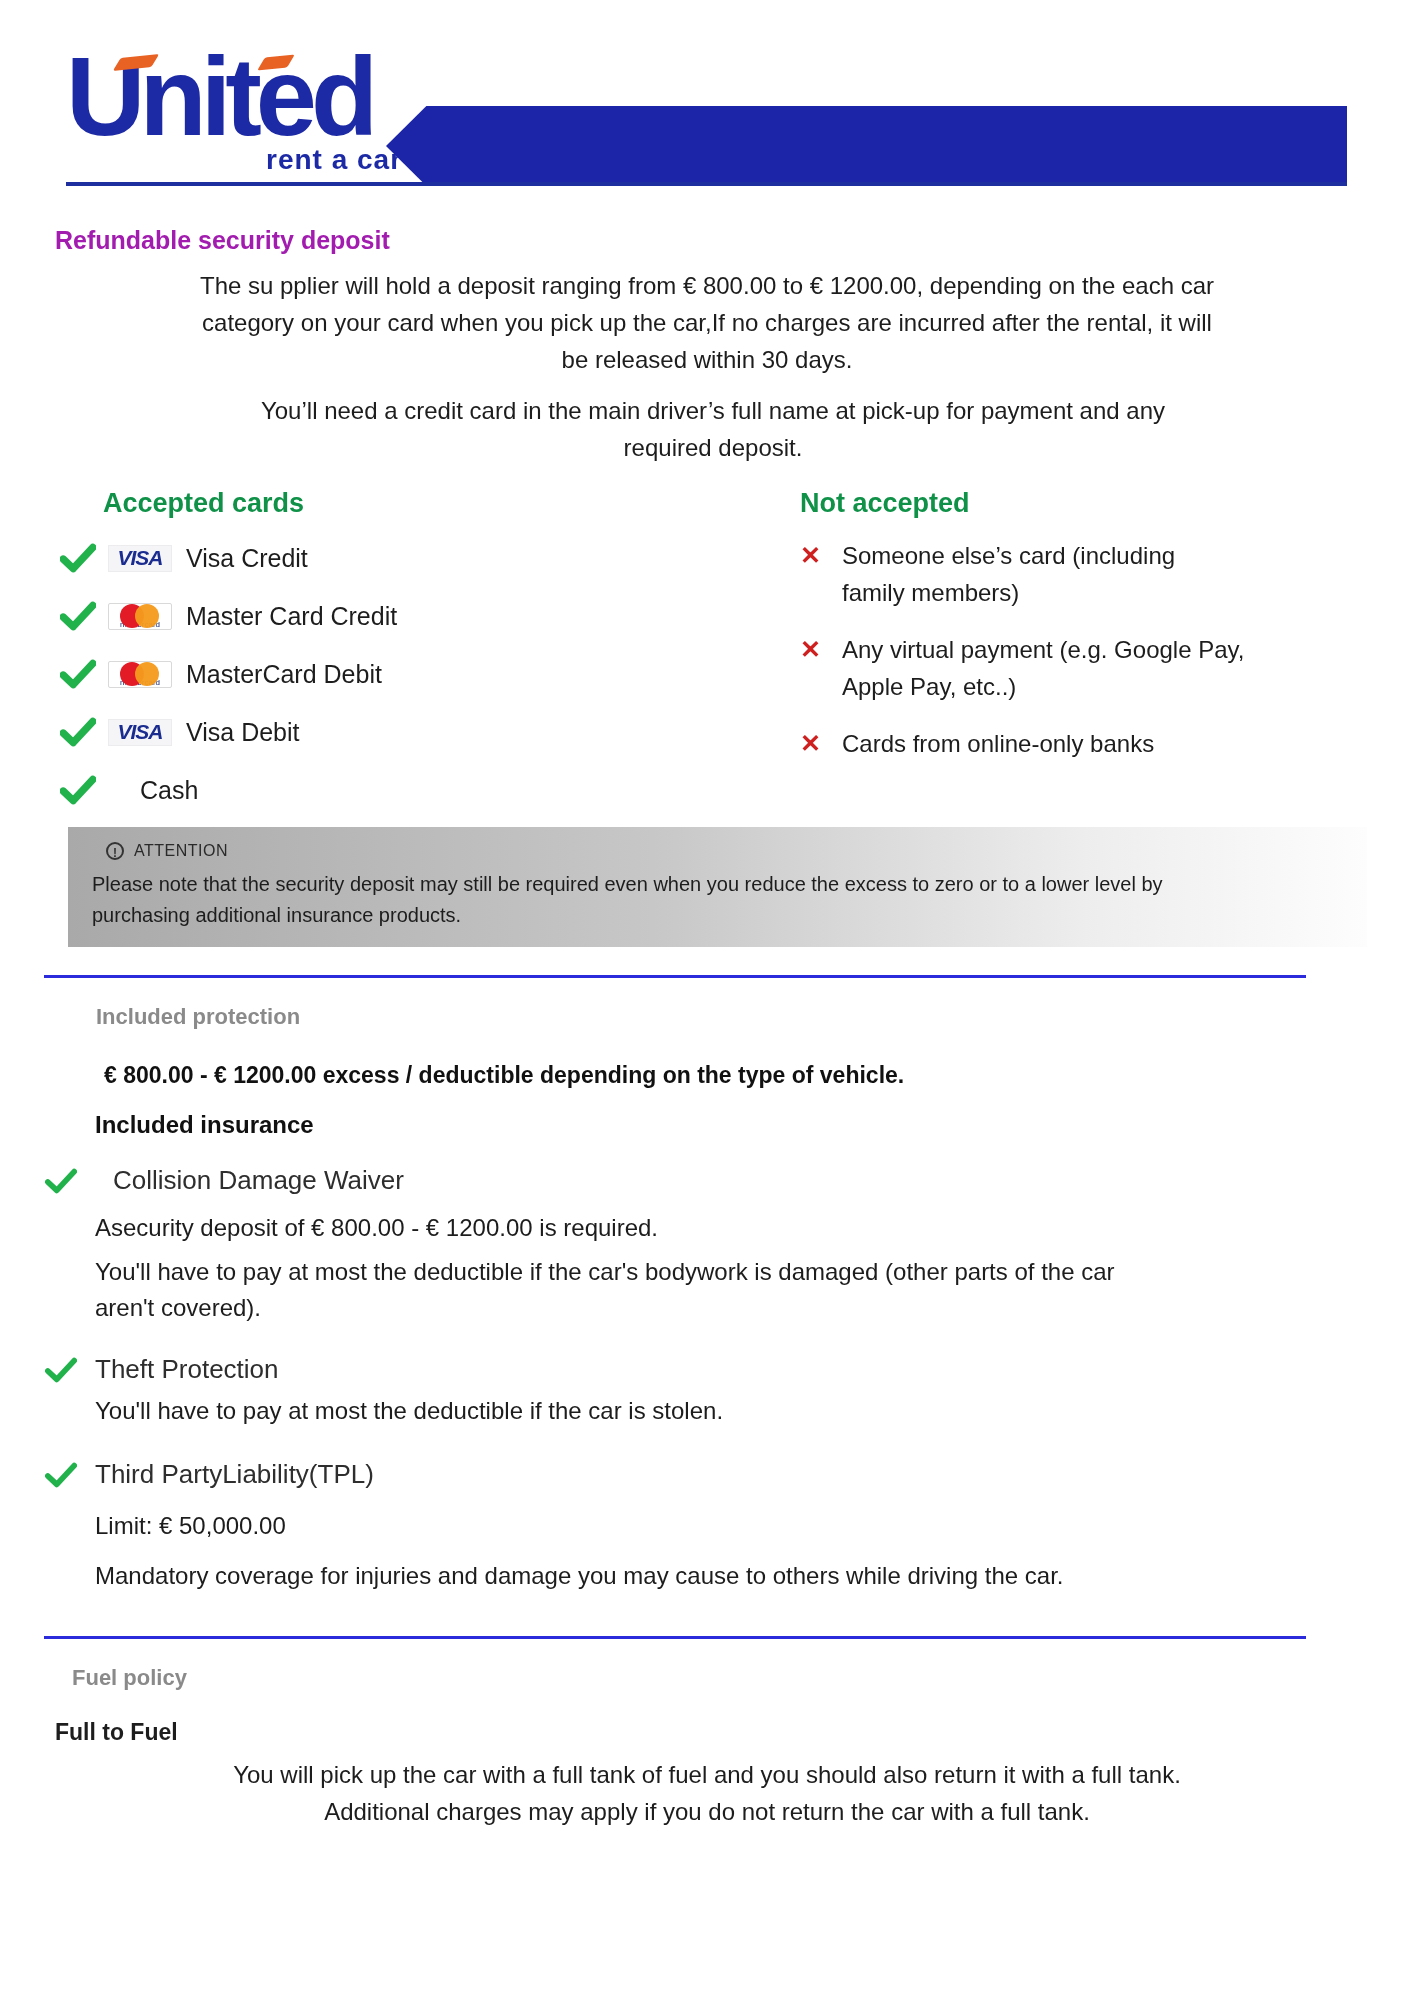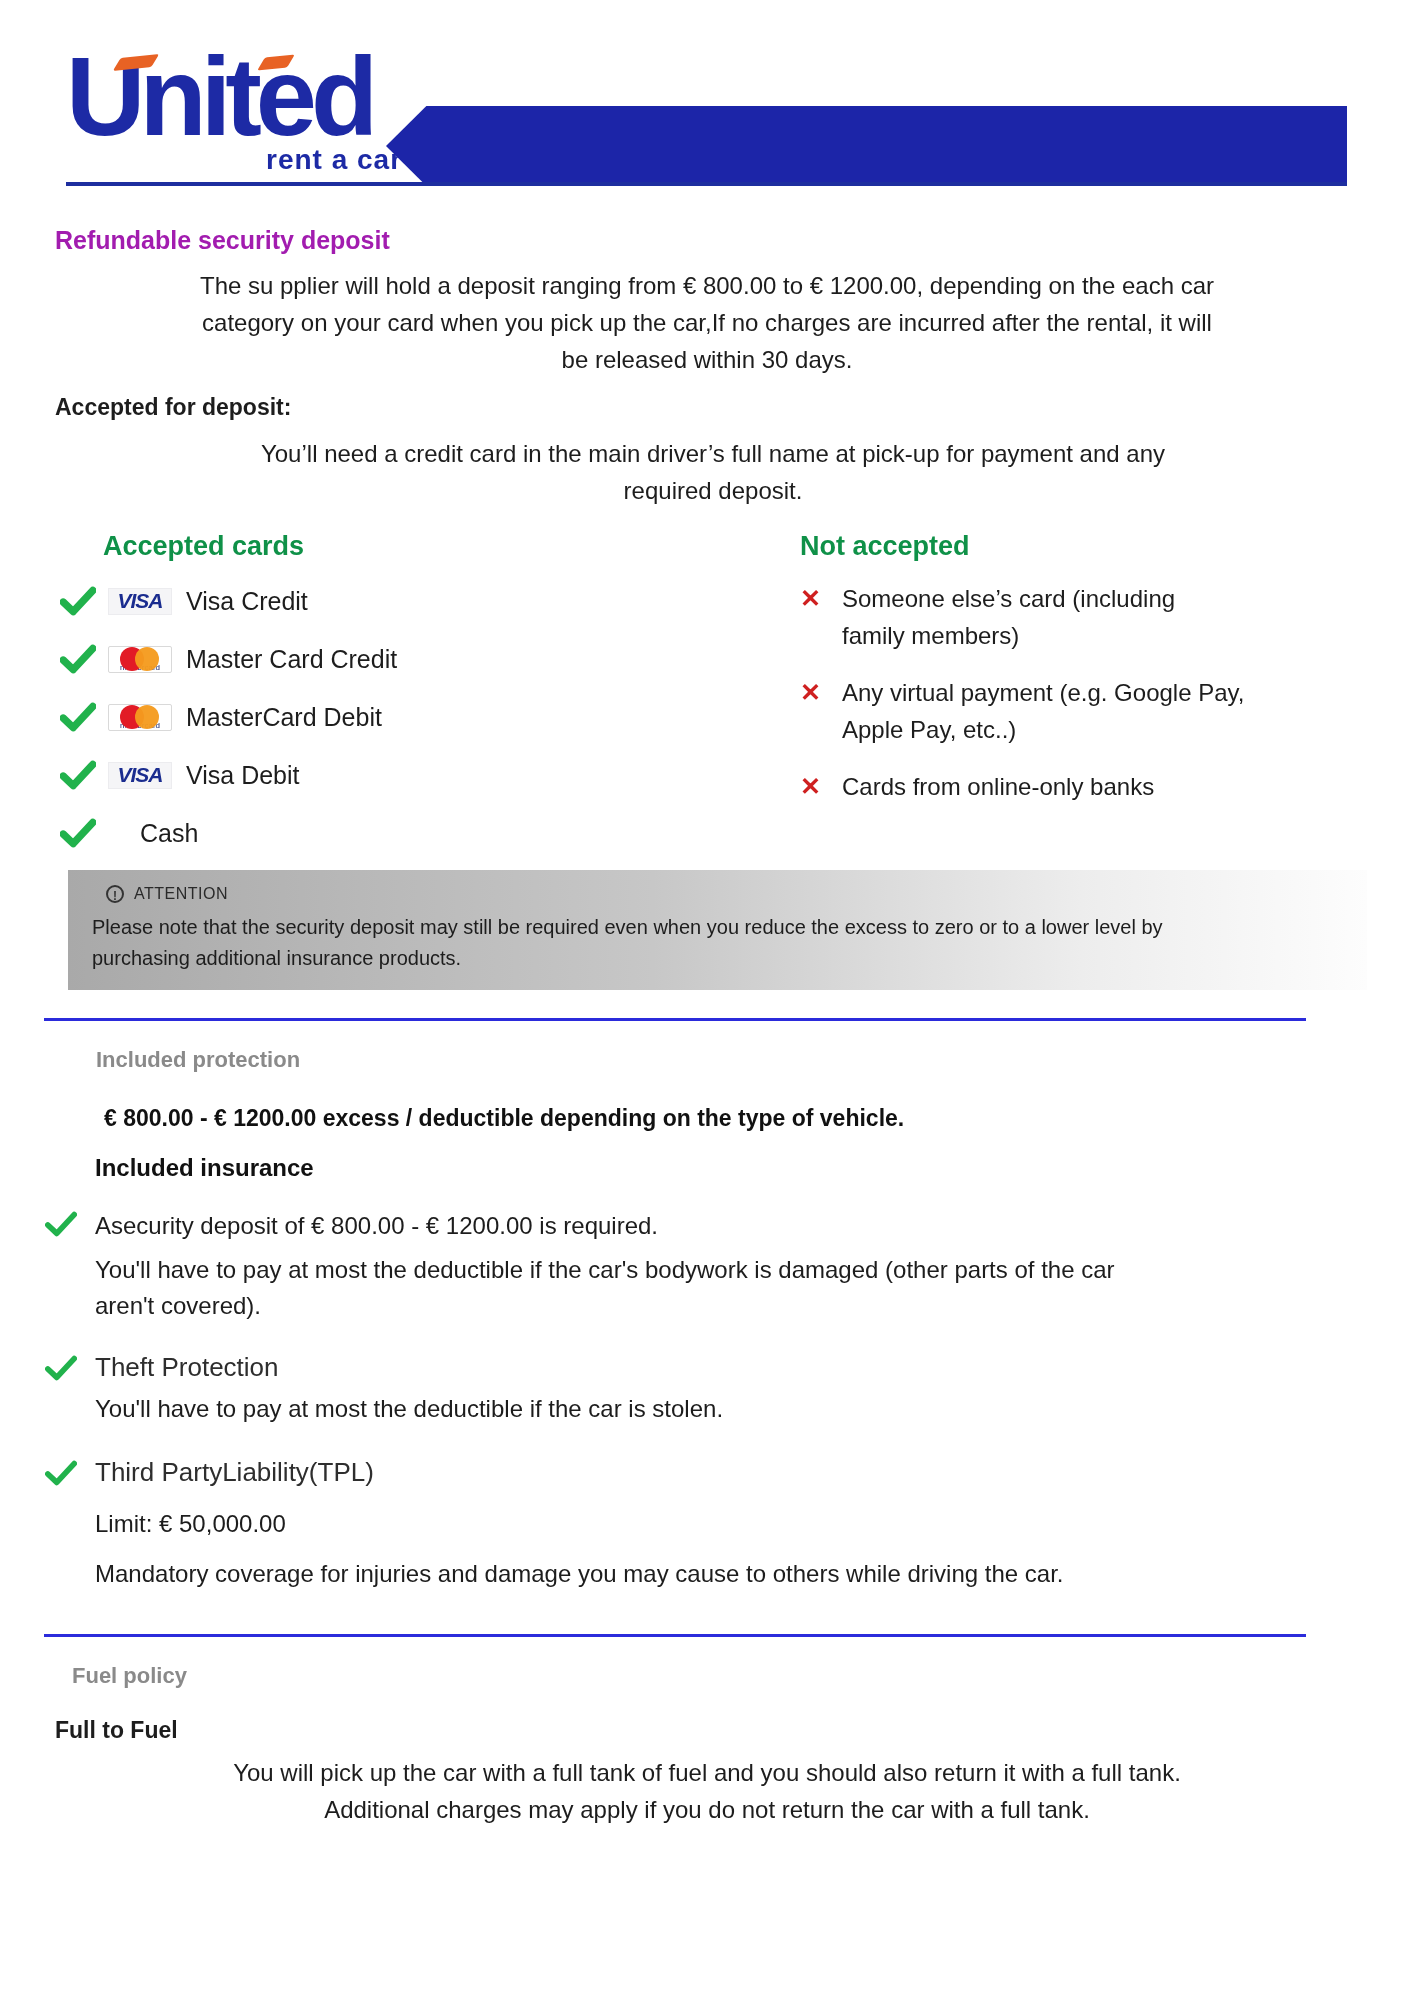--- a/index.html
+++ b/index.html
@@ -115,21 +115,20 @@
     <div class="banner"></div>
     <div class="header-rule"></div>
   </div>
 
   <div class="content">
 
     <div class="sec-title">Refundable security deposit</div>
     <div class="body-text">The su pplier will hold a deposit ranging from € 800.00 to € 1200.00, depending on the each car
 category on your card when you pick up the car,If no charges are incurred after the rental, it will
 be released within 30 days.</div>
-    <div class="accepted-for">Accepted for deposit:</div>
     <div class="body-text note">You’ll need a credit card in the main driver’s full name at pick-up for payment and any
 required deposit.</div>
 
     <div class="cards-row">
       <div class="col-accepted">
         <div class="green-head">Accepted cards</div>
         <div class="card-list">
 
           <div class="card-item">
             <svg class="check-icon" viewBox="0 0 34 28">
@@ -221,20 +220,21 @@
 
     <div class="divider"></div>
     <div class="gray-head inc-prot">Included protection</div>
     <div class="excess-line">€ 800.00 - € 1200.00 excess / deductible depending on the type of vehicle.</div>
     <div class="inc-ins">Included insurance</div>
 
     <div class="ins-item">
       <svg class="check-icon" viewBox="0 0 34 28">
           <path d="M3 15 L12.5 24 L31 4" fill="none" stroke="#21b24c" stroke-width="6" stroke-linecap="round" stroke-linejoin="round"></path>
         </svg>
+      <div class="ins-title indent">Collision Damage Waiver</div>
       <div class="ins-p">Asecurity deposit of € 800.00 - € 1200.00 is required.</div>
       <div class="ins-p tight">You'll have to pay at most the deductible if the car's bodywork is damaged (other parts of the car
 aren't covered).</div>
     </div>
 
     <div class="ins-item ins-item-theft">
       <svg class="check-icon" viewBox="0 0 34 28">
           <path d="M3 15 L12.5 24 L31 4" fill="none" stroke="#21b24c" stroke-width="6" stroke-linecap="round" stroke-linejoin="round"></path>
         </svg>
       <div class="ins-title">Theft Protection</div>

